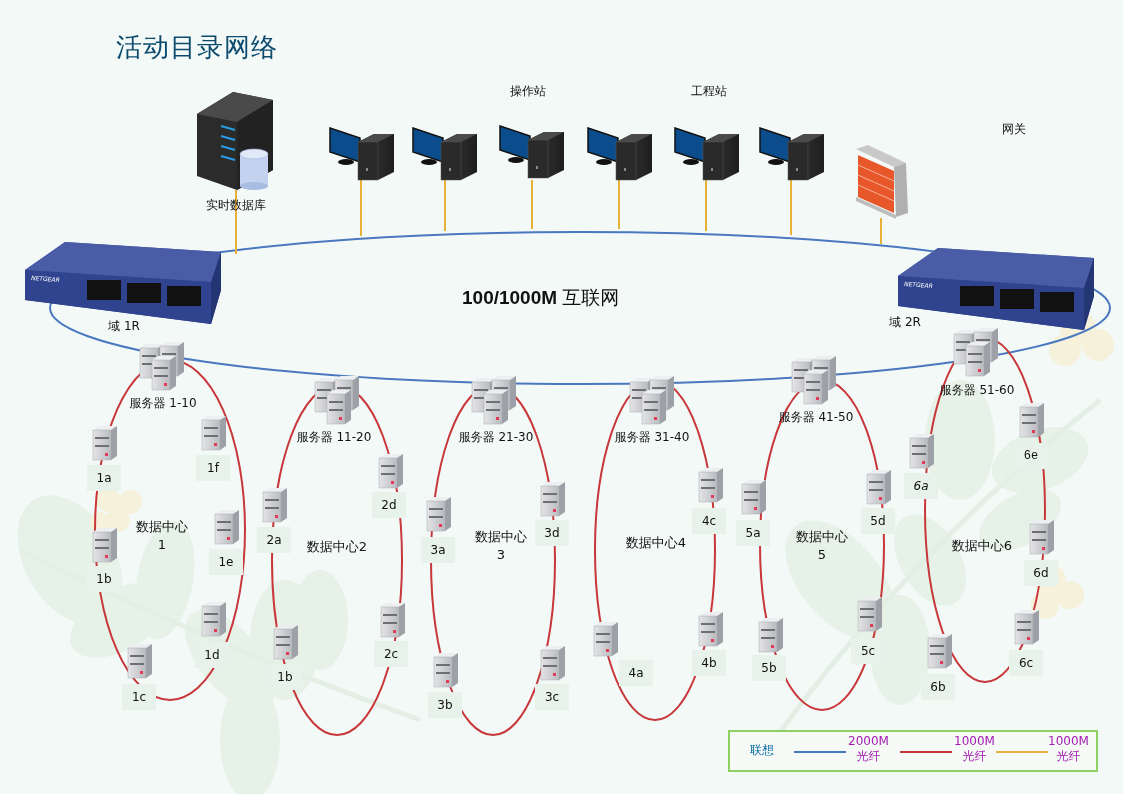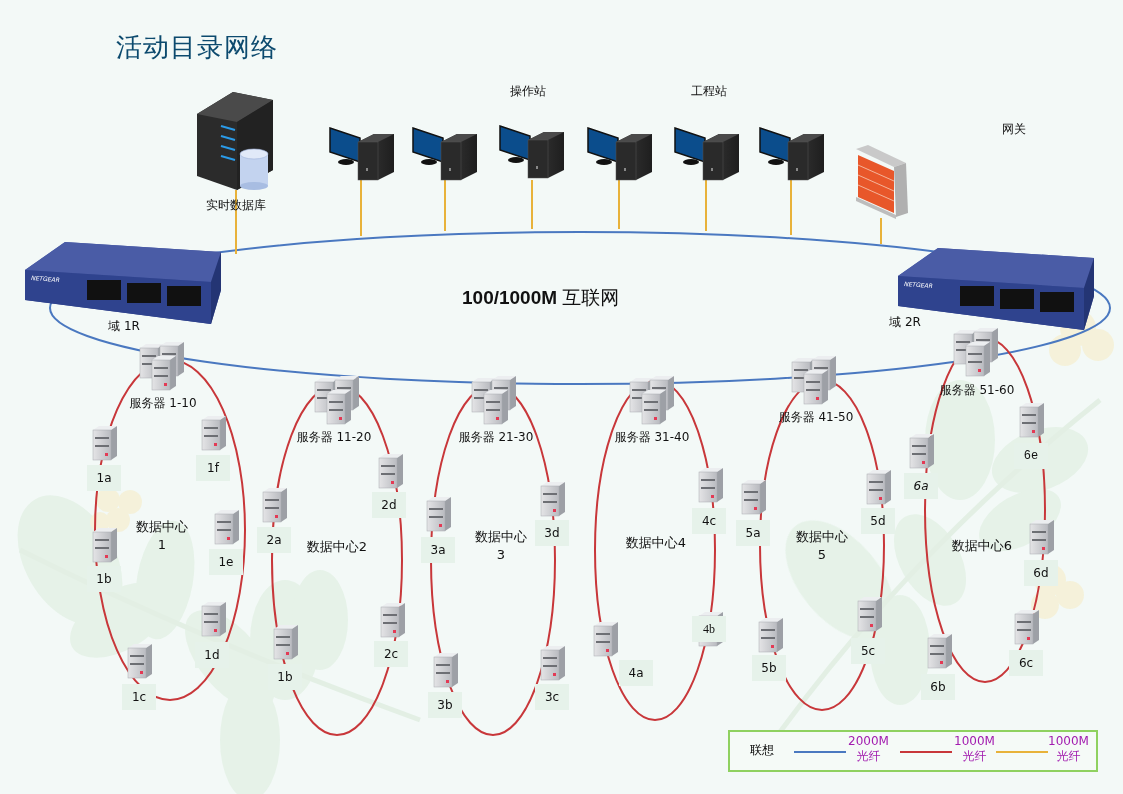--- a/index.html
+++ b/index.html
@@ -5,21 +5,21 @@
   html, body { margin: 0; padding: 0; }
   body { width: 1123px; height: 794px; background: #f3f9f7; position: relative; overflow: hidden; font-family: "DejaVu Sans", "Liberation Sans", sans-serif; }
   #stage { position: absolute; left: 0; top: 0; width: 1123px; height: 794px; }
   .lbl { position: absolute; font-size: 12px; color: #111; white-space: nowrap; transform: translateX(-50%); }
   .title { position: absolute; left: 116px; top: 30px; font-size: 26px; color: #0c4a6e; font-family: "DejaVu Serif", "Liberation Serif", serif; letter-spacing: 1px; }
   .net-label { position: absolute; left: 462px; top: 285px; font-size: 19px; font-weight: bold; color: #111; font-family: "Liberation Sans", sans-serif; }
   .net-label .cn { font-weight: normal; font-family: "DejaVu Serif", serif; }
   .node-tag { position: absolute; width: 34px; height: 26px; background: #e6f2ea; font-size: 12px; color: #111; text-align: center; line-height: 26px; transform: translateX(-50%); }
   .dc-label { position: absolute; font-size: 13px; color: #111; text-align: center; line-height: 18px; transform: translateX(-50%); white-space: pre; }
   .legend { position: absolute; left: 728px; top: 730px; width: 366px; height: 38px; border: 2px solid #8fd160; background: #f5faf7; }
-  .legend .ltitle { position: absolute; left: 20px; top: 10px; font-size: 12px; color: #000000; }
+  .legend .ltitle { position: absolute; left: 20px; top: 10px; font-size: 12px; color: #0369a1; }
   .legend .line { position: absolute; top: 19px; width: 52px; height: 2px; }
   .legend .txt { position: absolute; top: 2px; font-size: 12px; color: #a21caf; text-align: center; line-height: 15px; }
 </style>
 </head>
 <body>
 
 <svg id="stage" viewBox="0 0 1123 794" xmlns="http://www.w3.org/2000/svg">
   <defs>
     <linearGradient id="srvG" x1="0" x2="1" y1="0" y2="0">
       <stop offset="0" stop-color="#e4e4e6"></stop>
@@ -250,21 +250,21 @@
 <div class="node-tag" style="left:285px;top:664px;">1b</div>
 <div class="node-tag" style="left:391px;top:641px;">2c</div>
 <div class="node-tag" style="left:389px;top:492px;">2d</div>
 
 <div class="node-tag" style="left:438px;top:537px;">3a</div>
 <div class="node-tag" style="left:445px;top:692px;">3b</div>
 <div class="node-tag" style="left:552px;top:684px;">3c</div>
 <div class="node-tag" style="left:552px;top:520px;">3d</div>
 
 <div class="node-tag" style="left:636px;top:660px;">4a</div>
-<div class="node-tag" style="left:709px;top:616px;font-family:Liberation Serif, serif;">4b</div>
+<div class="node-tag" style="left:709px;top:650px;">4b</div>
 <div class="node-tag" style="left:709px;top:508px;">4c</div>
 
 <div class="node-tag" style="left:753px;top:520px;">5a</div>
 <div class="node-tag" style="left:769px;top:655px;">5b</div>
 <div class="node-tag" style="left:868px;top:638px;">5c</div>
 <div class="node-tag" style="left:878px;top:508px;">5d</div>
 
 <div class="node-tag" style="left:921px;top:473px;font-style:italic;">6a</div>
 <div class="node-tag" style="left:938px;top:674px;">6b</div>
 <div class="node-tag" style="left:1026px;top:650px;">6c</div>

